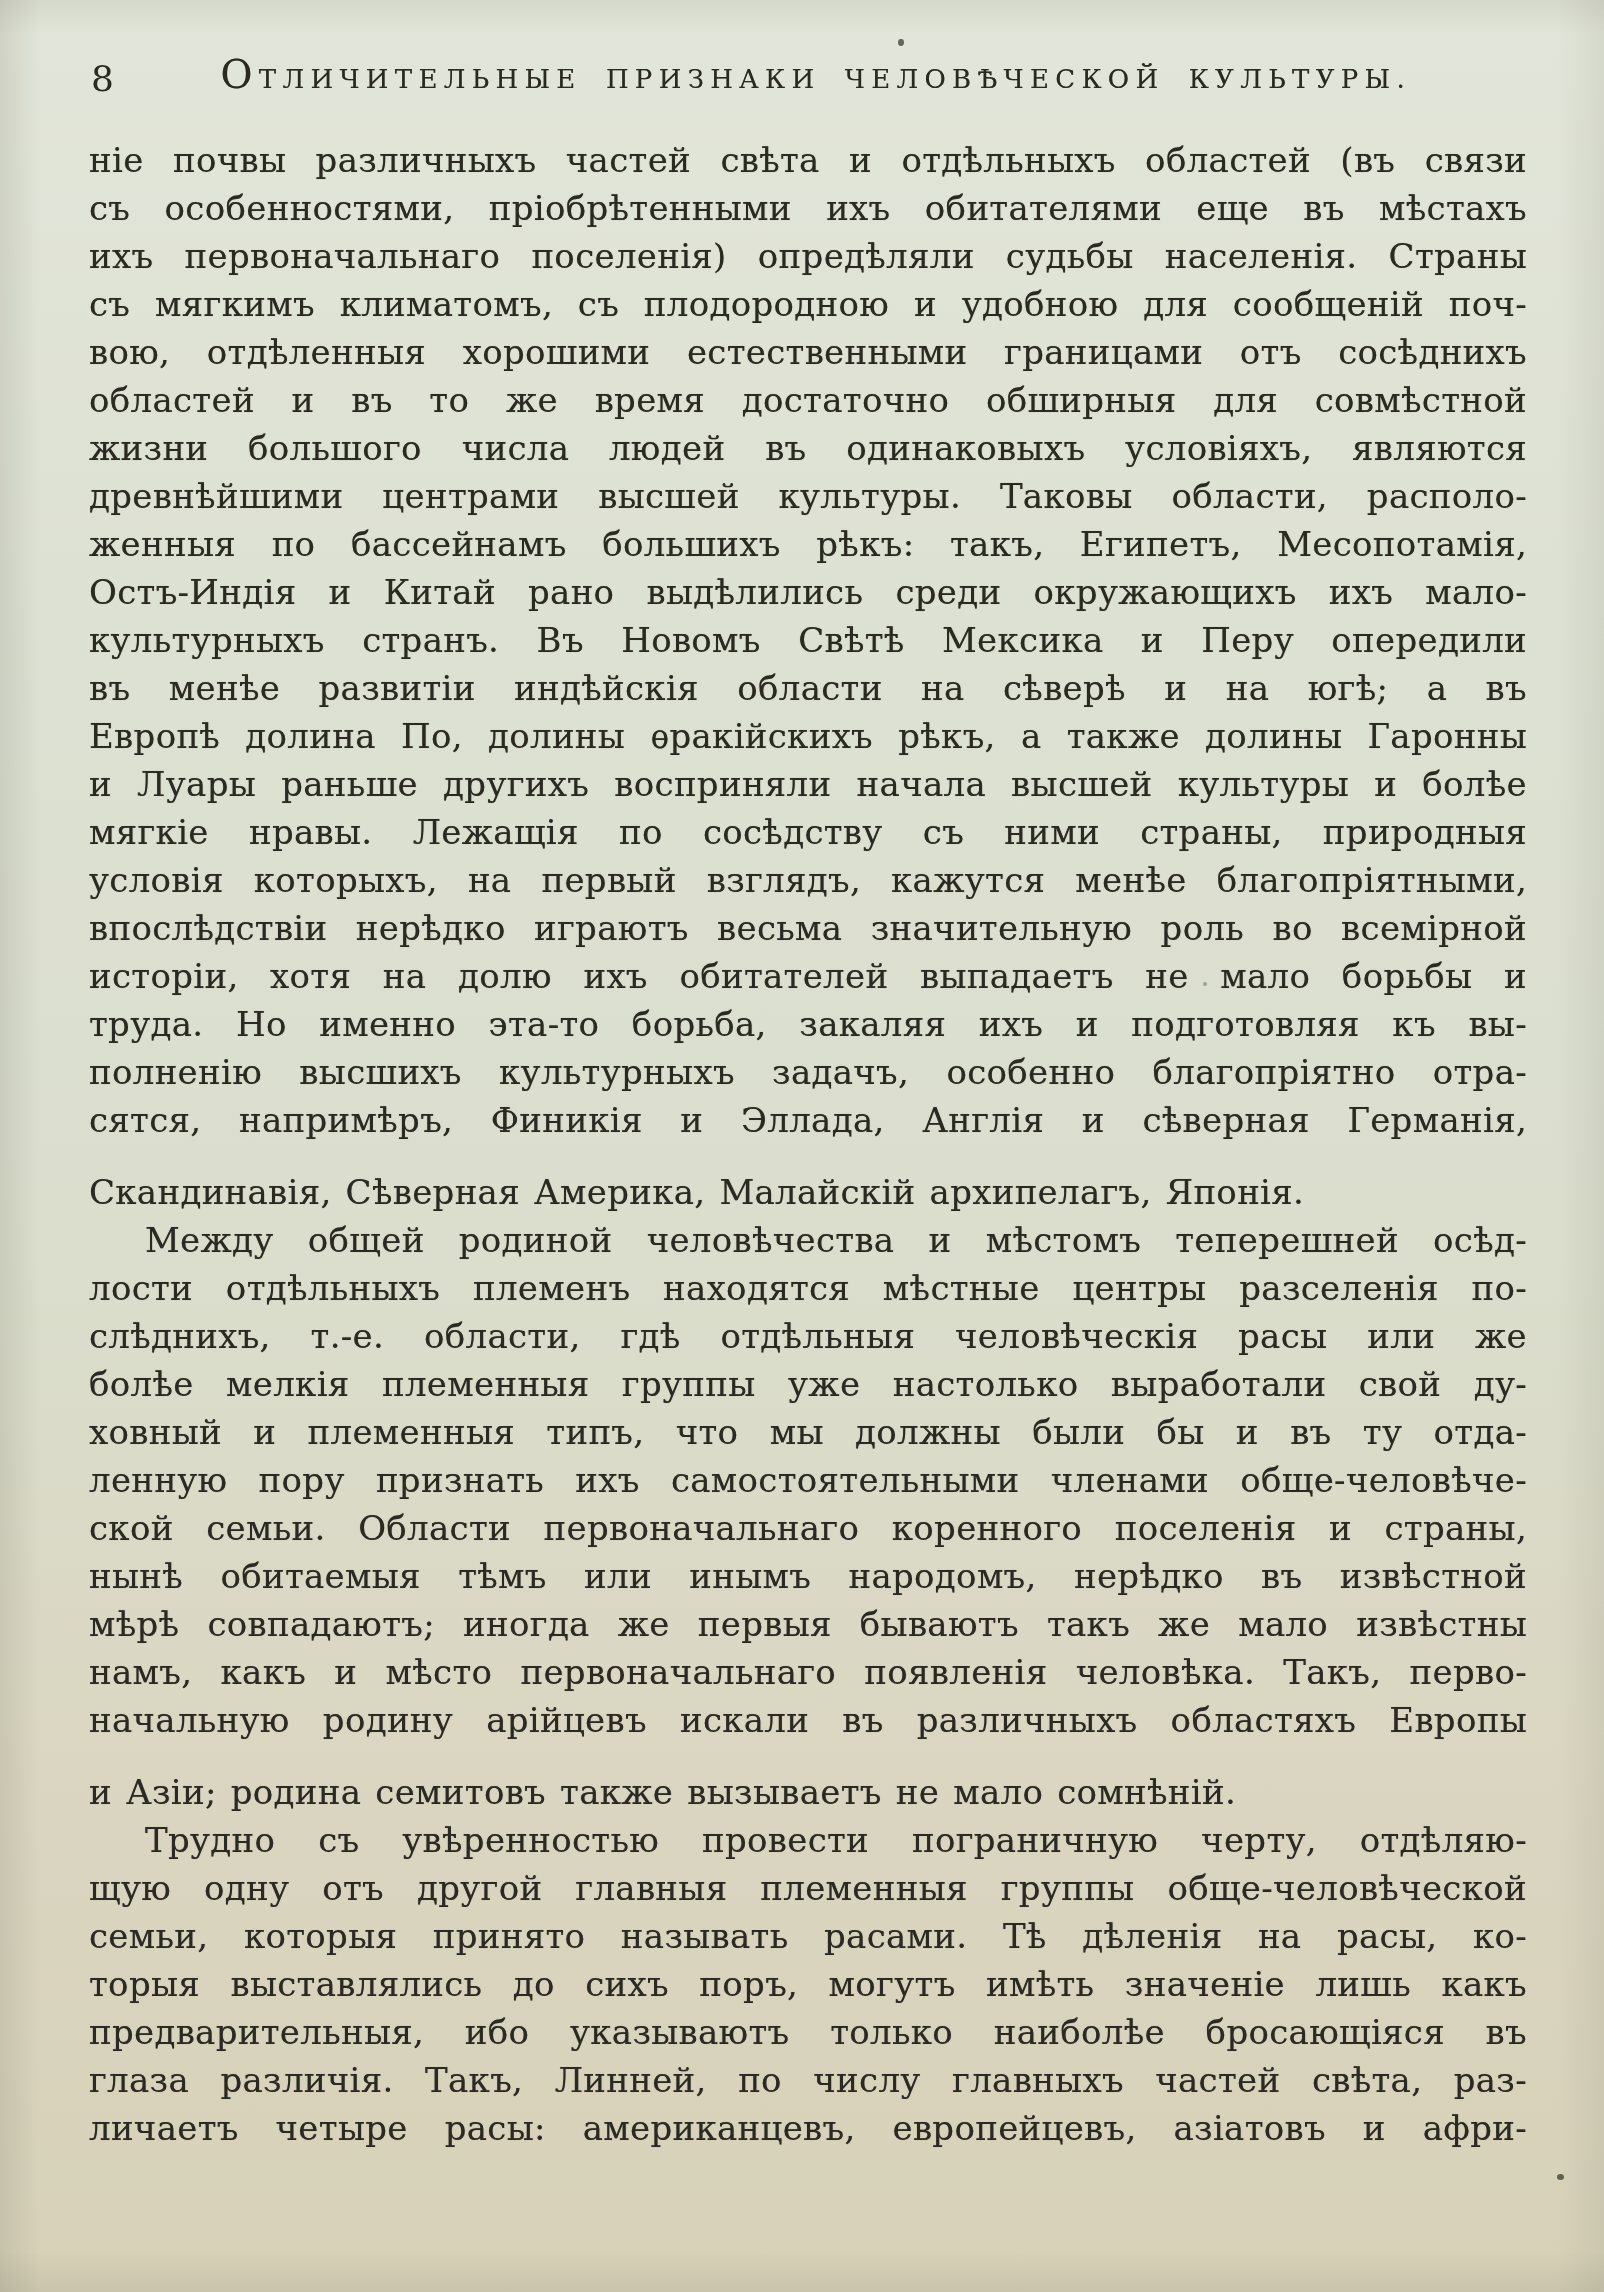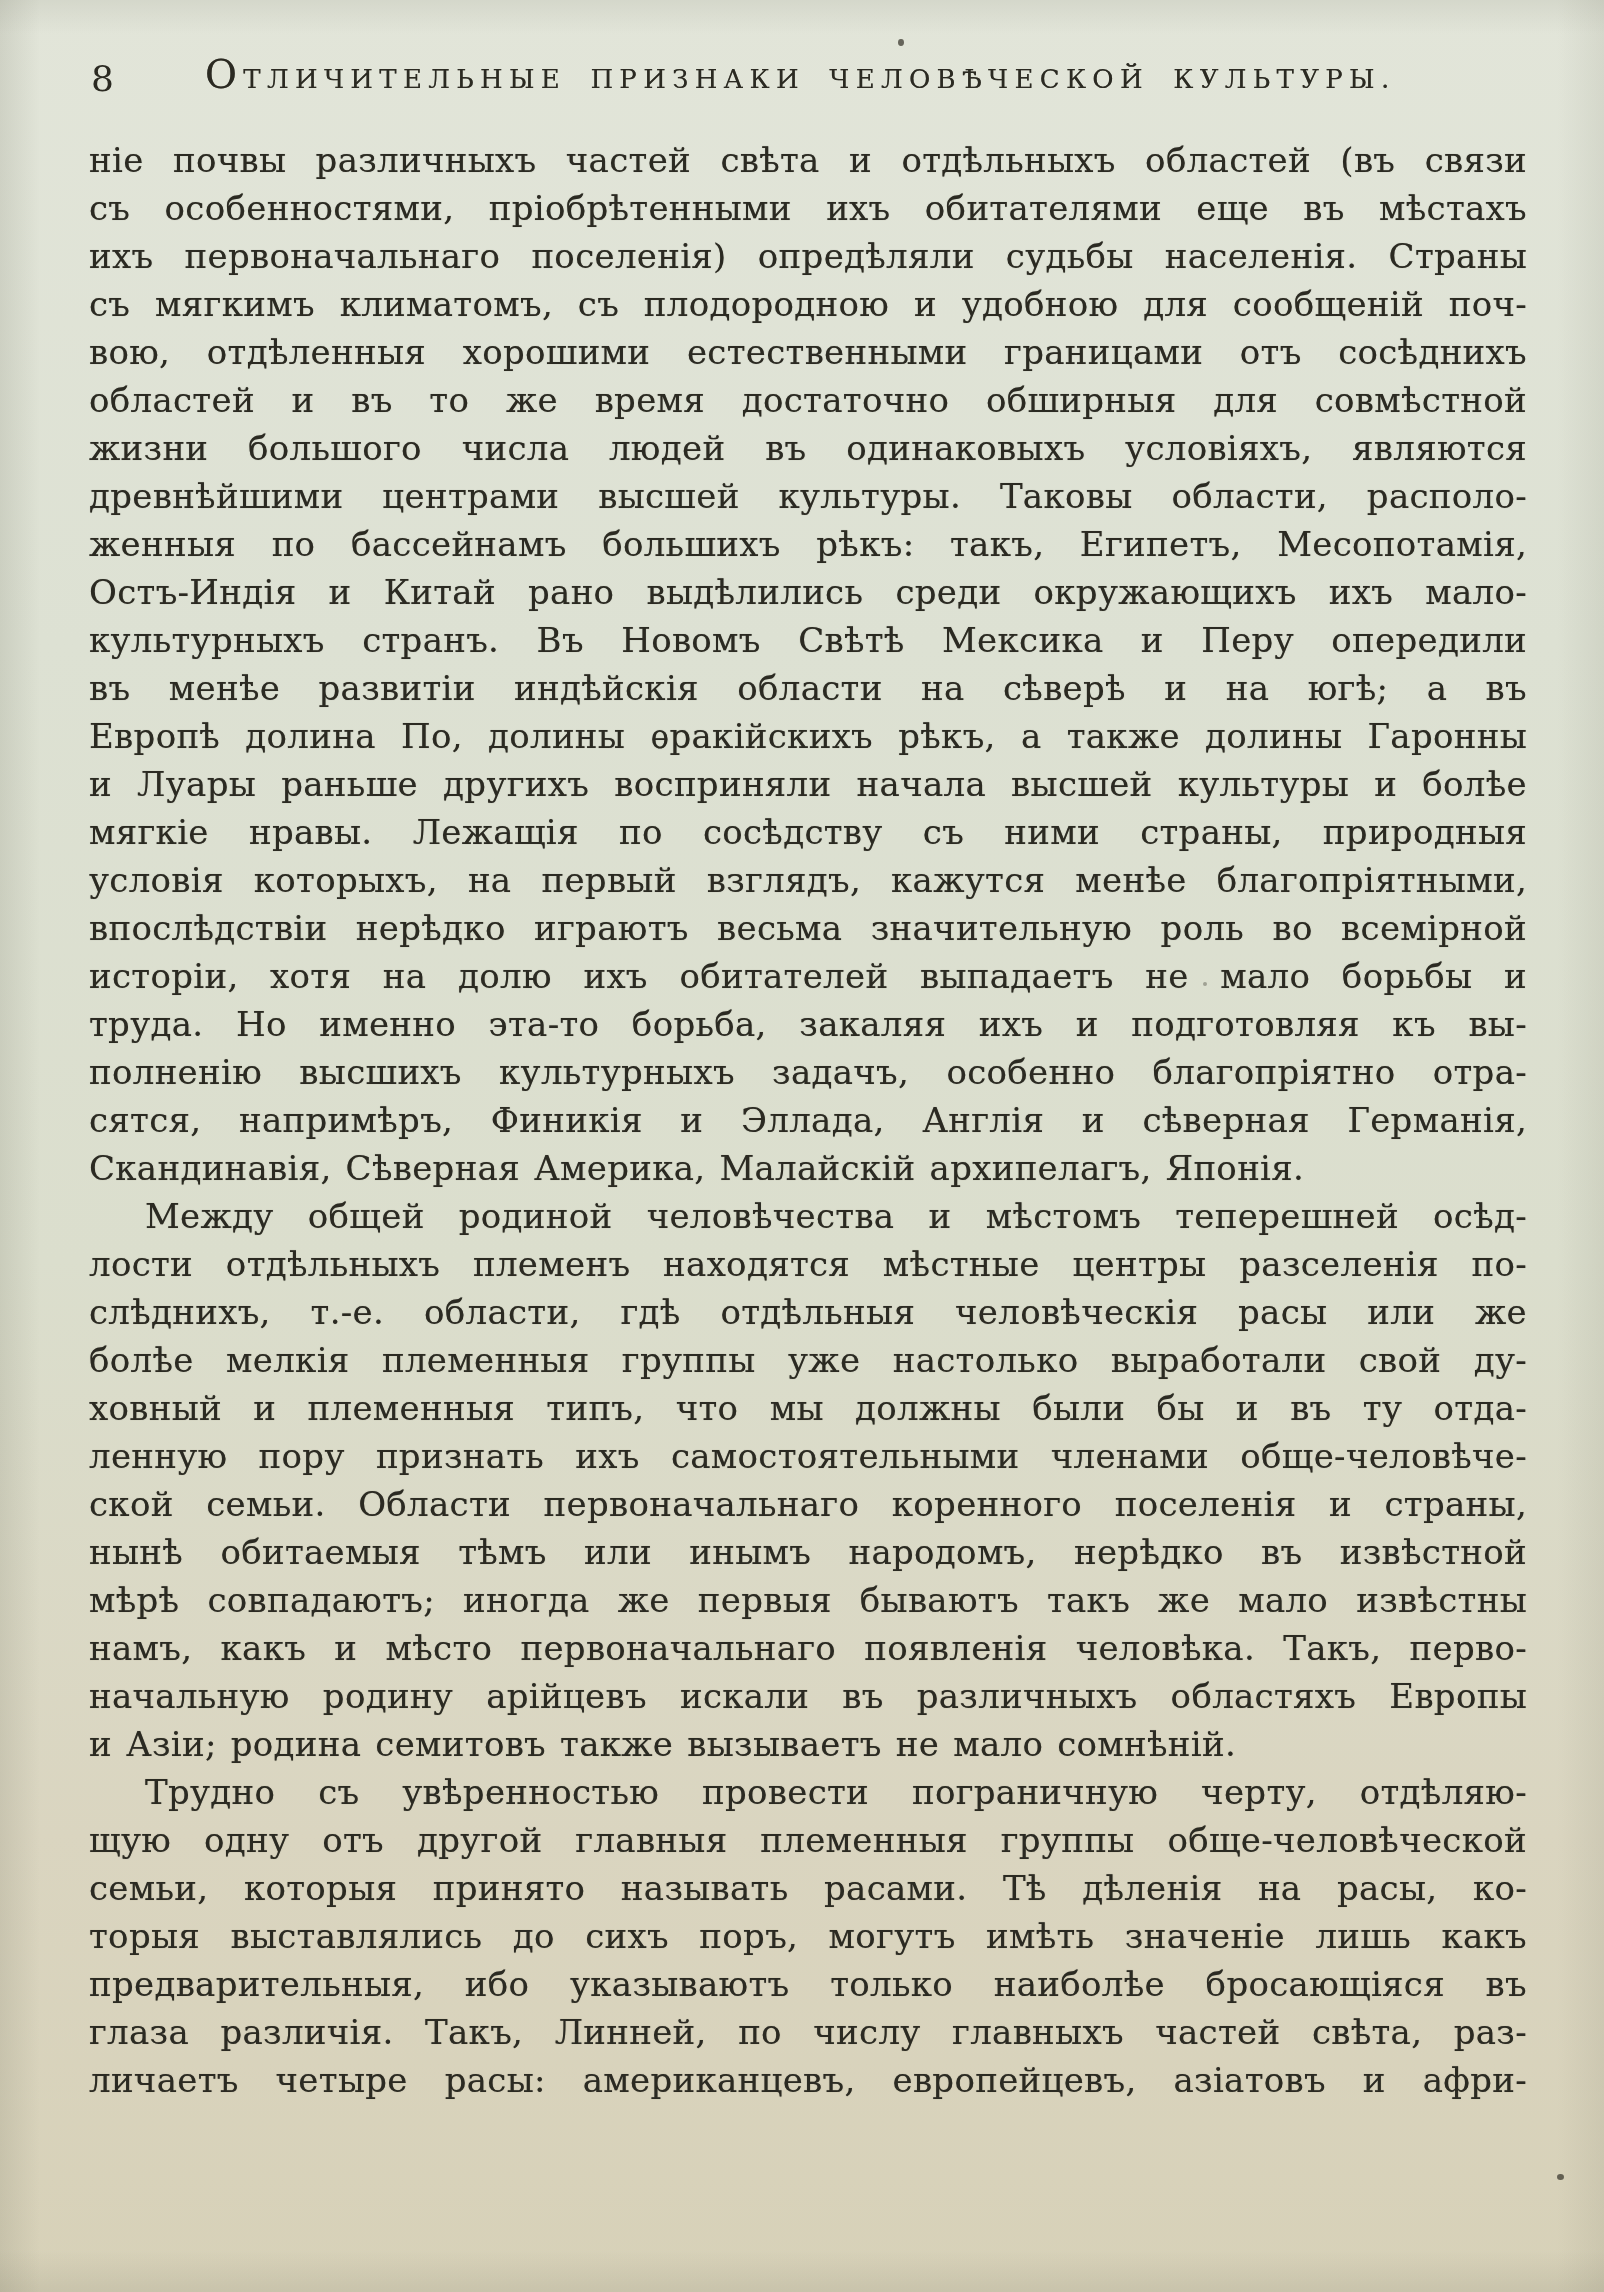--- a/index.html
+++ b/index.html
@@ -45,21 +45,21 @@
     left: 1.9px;
     top: 5.8px;
     font-size: 36px;
     letter-spacing: 1px;
   }
   .running-head {
     position: absolute;
     left: 116px;
     right: 116px;
     top: 0;
-    text-align: left;
+    text-align: right;
     font-size: 26px;
     letter-spacing: 6.3px;
     word-spacing: 9.7px;
     white-space: nowrap;
     text-shadow: 0 0 0.6px rgba(43,42,34,0.55);
   }
   .running-head::first-letter {
     font-size: 39px;
   }
   .textblock {
@@ -78,20 +78,21 @@
     text-align-last: justify;
     white-space: nowrap;
     overflow: hidden;
     text-shadow: 0 0 0.7px rgba(43,42,34,0.5);
   }
   .line.indent {
     padding-left: 56px;
   }
   .line.para-end {
     text-align-last: left;
+    margin-top: 24px;
   }
   .speck {
     position: absolute;
     background: rgba(60,58,48,0.75);
     border-radius: 50%;
   }
   .speck.s1 { left: 898px; top: 39px;   width: 5.8px; height: 6.8px; }
   .speck.s2 { left: 1557px; top: 2174px; width: 6.8px; height: 5.8px; }
   .speck.s3 { left: 1203px; top: 982px; width: 3.9px; height: 3.9px; opacity: .5; }
 </style>

